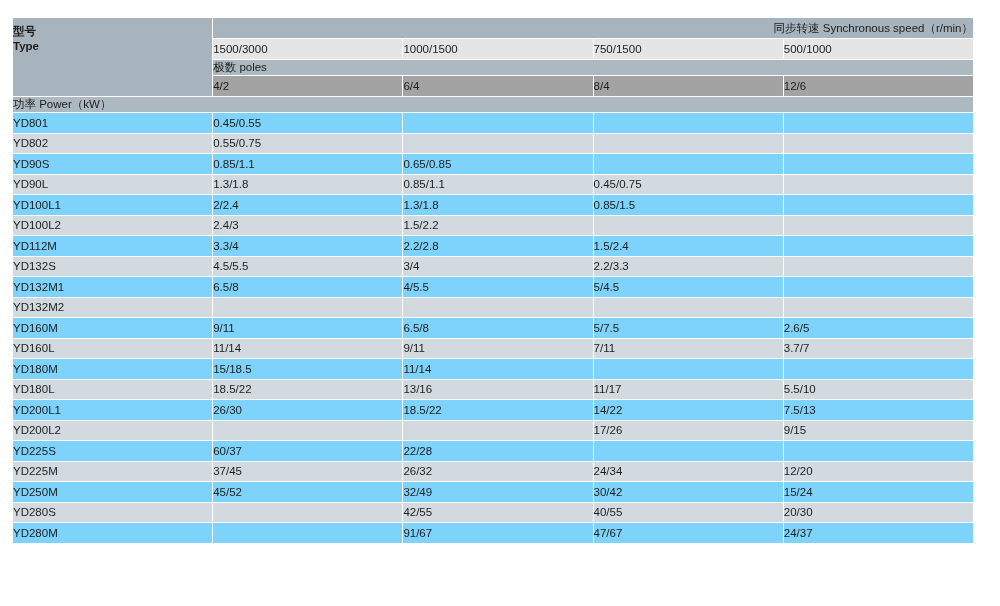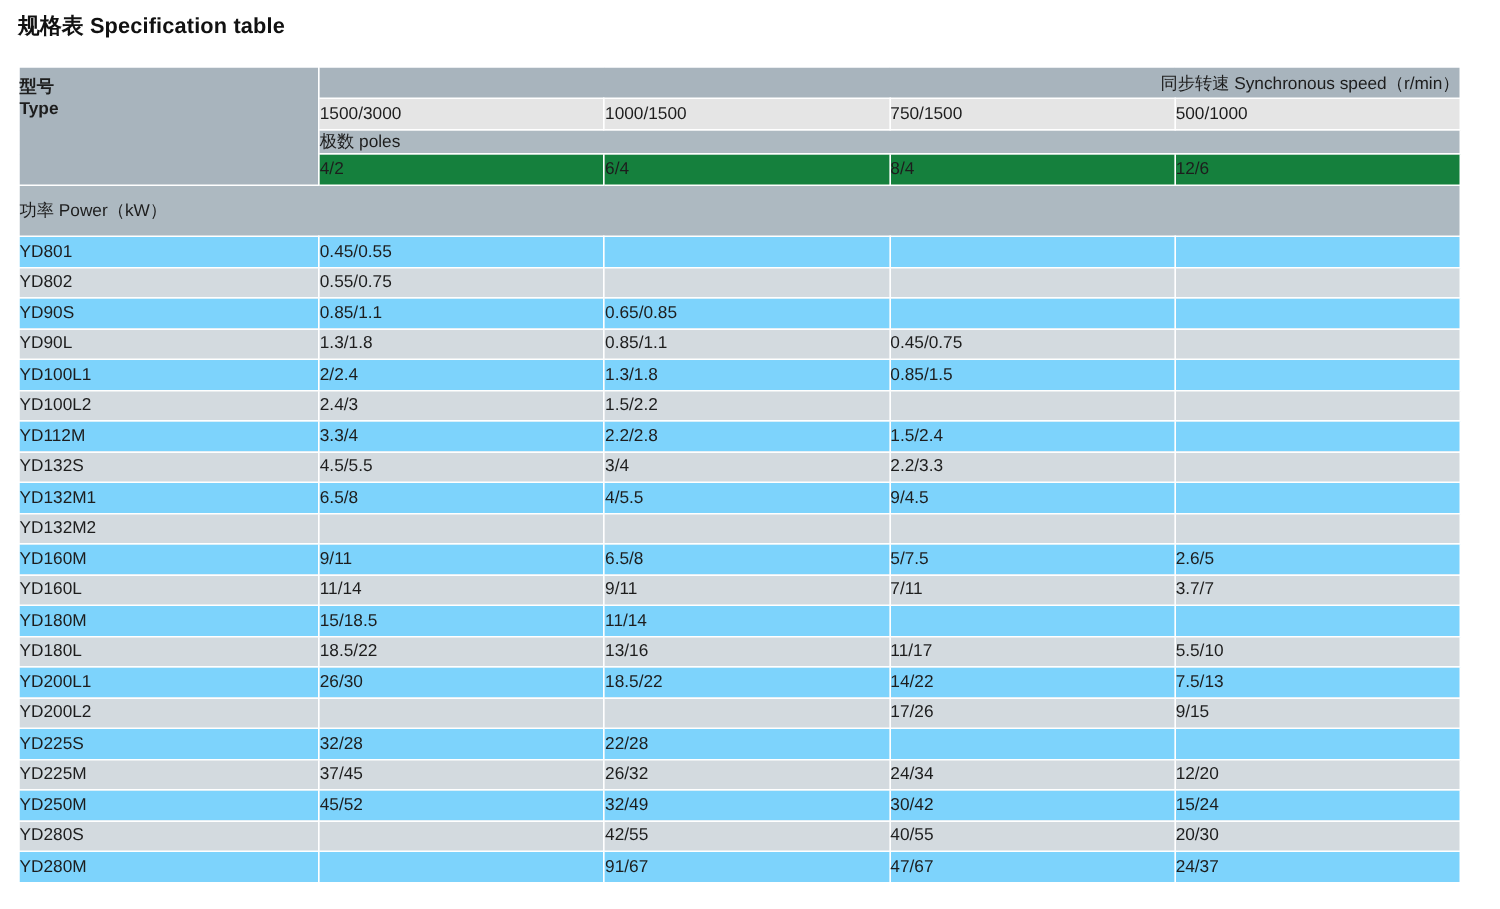--- a/index.html
+++ b/index.html
@@ -71,31 +71,31 @@
   }
   .hdr-poles {
     background: #adb9c1;
     color: #14232b;
     font-weight: bold;
     height: 16px;
     text-align: center;
     padding: 0 8px;
   }
   .hdr-pole-val {
-    background: #15803d;
+    background: #a3a3a3;
     color: #14232b;
     font-weight: bold;
     height: 21px;
     padding: 0 8px;
   }
   .hdr-power {
     background: #adb9c1;
     color: #14232b;
     font-weight: bold;
-    height: 34px;
+    height: 16px;
     text-align: center;
     padding: 0 8px;
   }
   
   tbody tr td {
     height: 20.5px;
     padding: 0 8px;
   }
   tbody tr.odd td {
     background: #7dd3fc;
@@ -104,21 +104,20 @@
     background: #d3dadf;
   }
   col.c-type { width: 200px; }
   col.c-v    { width: 190px; }
 </style>
 </head>
 <body>
 
 <div class="page">
 
-  <h1 class="page-title">规格表 Specification table</h1>
 
   <table class="spec">
     <colgroup>
       <col class="c-type">
       <col class="c-v">
       <col class="c-v">
       <col class="c-v">
       <col class="c-v">
     </colgroup>
     <thead>
@@ -202,21 +201,21 @@
           <td>YD132S</td>
           <td>4.5/5.5</td>
           <td>3/4</td>
           <td>2.2/3.3</td>
           <td></td>
         </tr>
         <tr class="odd">
           <td>YD132M1</td>
           <td>6.5/8</td>
           <td>4/5.5</td>
-          <td>9/4.5</td>
+          <td>5/4.5</td>
           <td></td>
         </tr>
         <tr class="even">
           <td>YD132M2</td>
           <td></td>
           <td></td>
           <td></td>
           <td></td>
         </tr>
         <tr class="odd">
@@ -256,21 +255,21 @@
         </tr>
         <tr class="even">
           <td>YD200L2</td>
           <td></td>
           <td></td>
           <td>17/26</td>
           <td>9/15</td>
         </tr>
         <tr class="odd">
           <td>YD225S</td>
-          <td>32/28</td>
+          <td>60/37</td>
           <td>22/28</td>
           <td></td>
           <td></td>
         </tr>
         <tr class="even">
           <td>YD225M</td>
           <td>37/45</td>
           <td>26/32</td>
           <td>24/34</td>
           <td>12/20</td>

